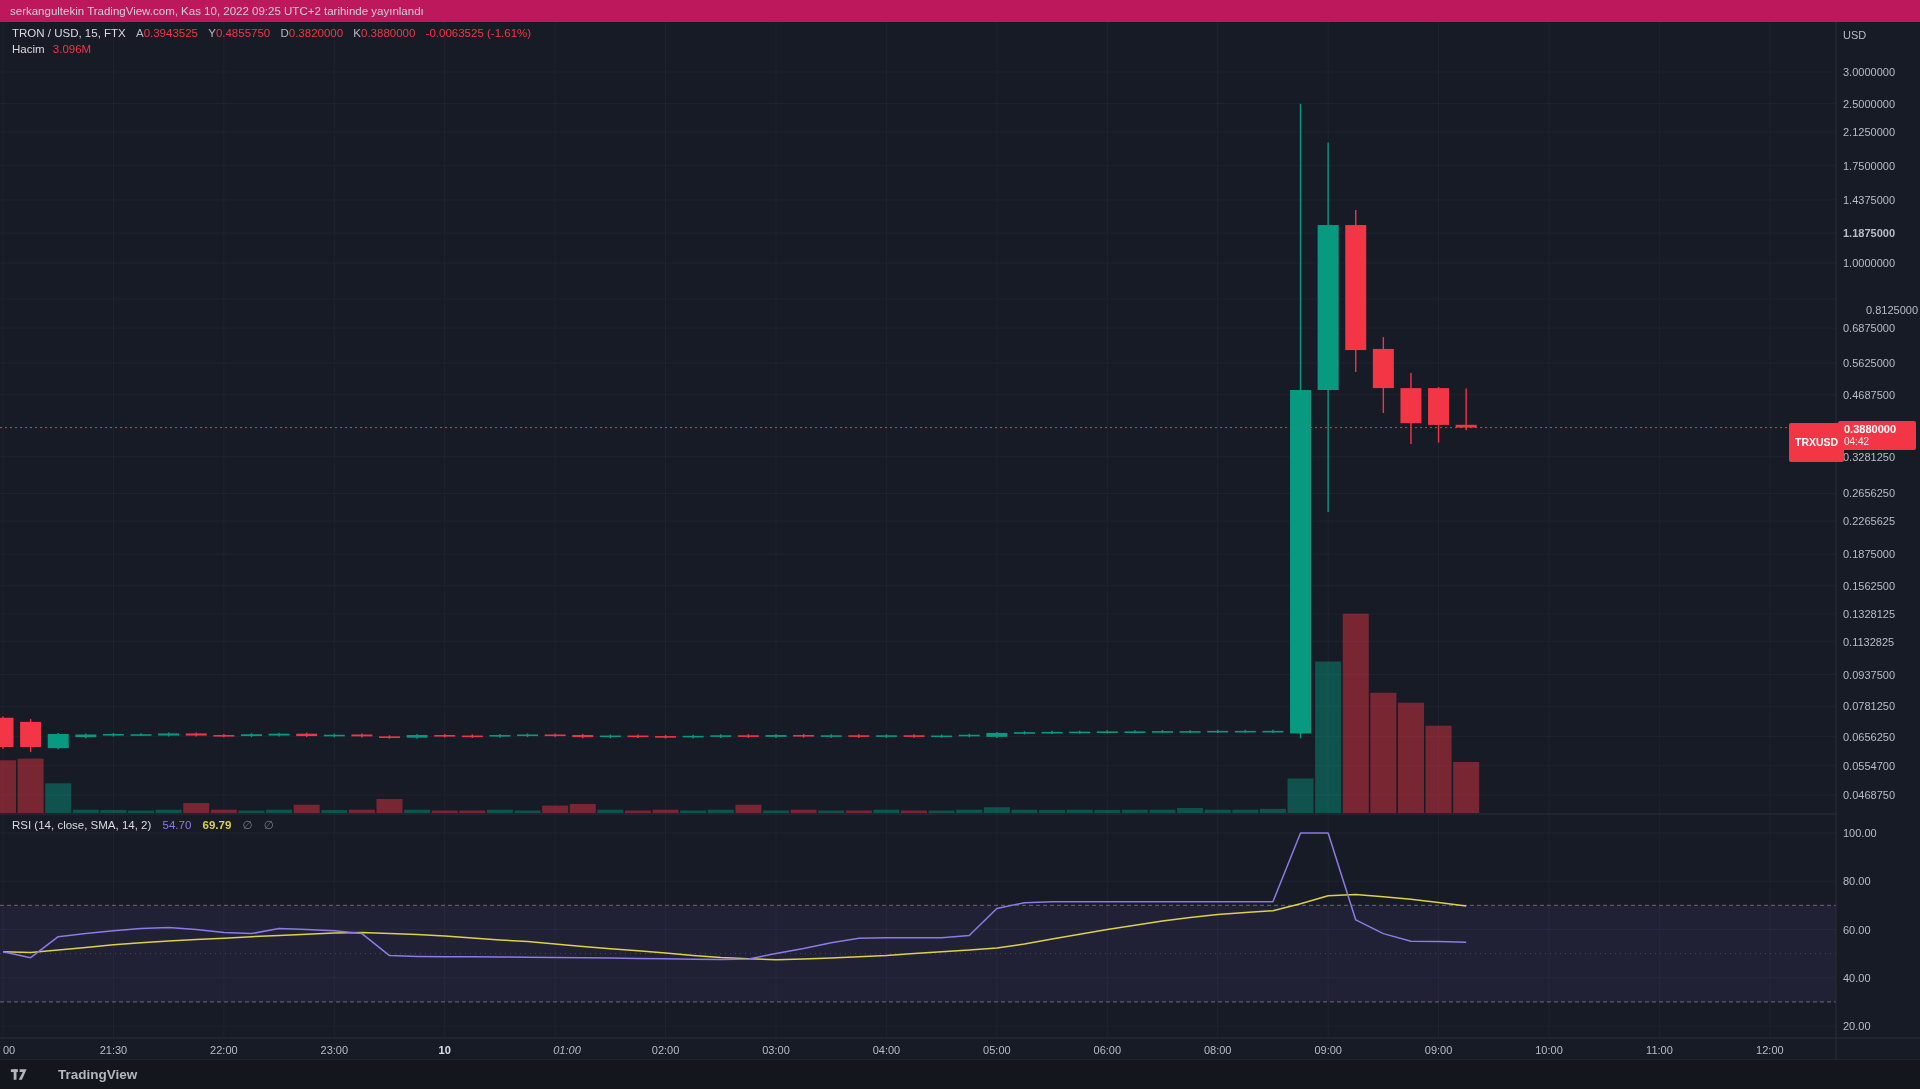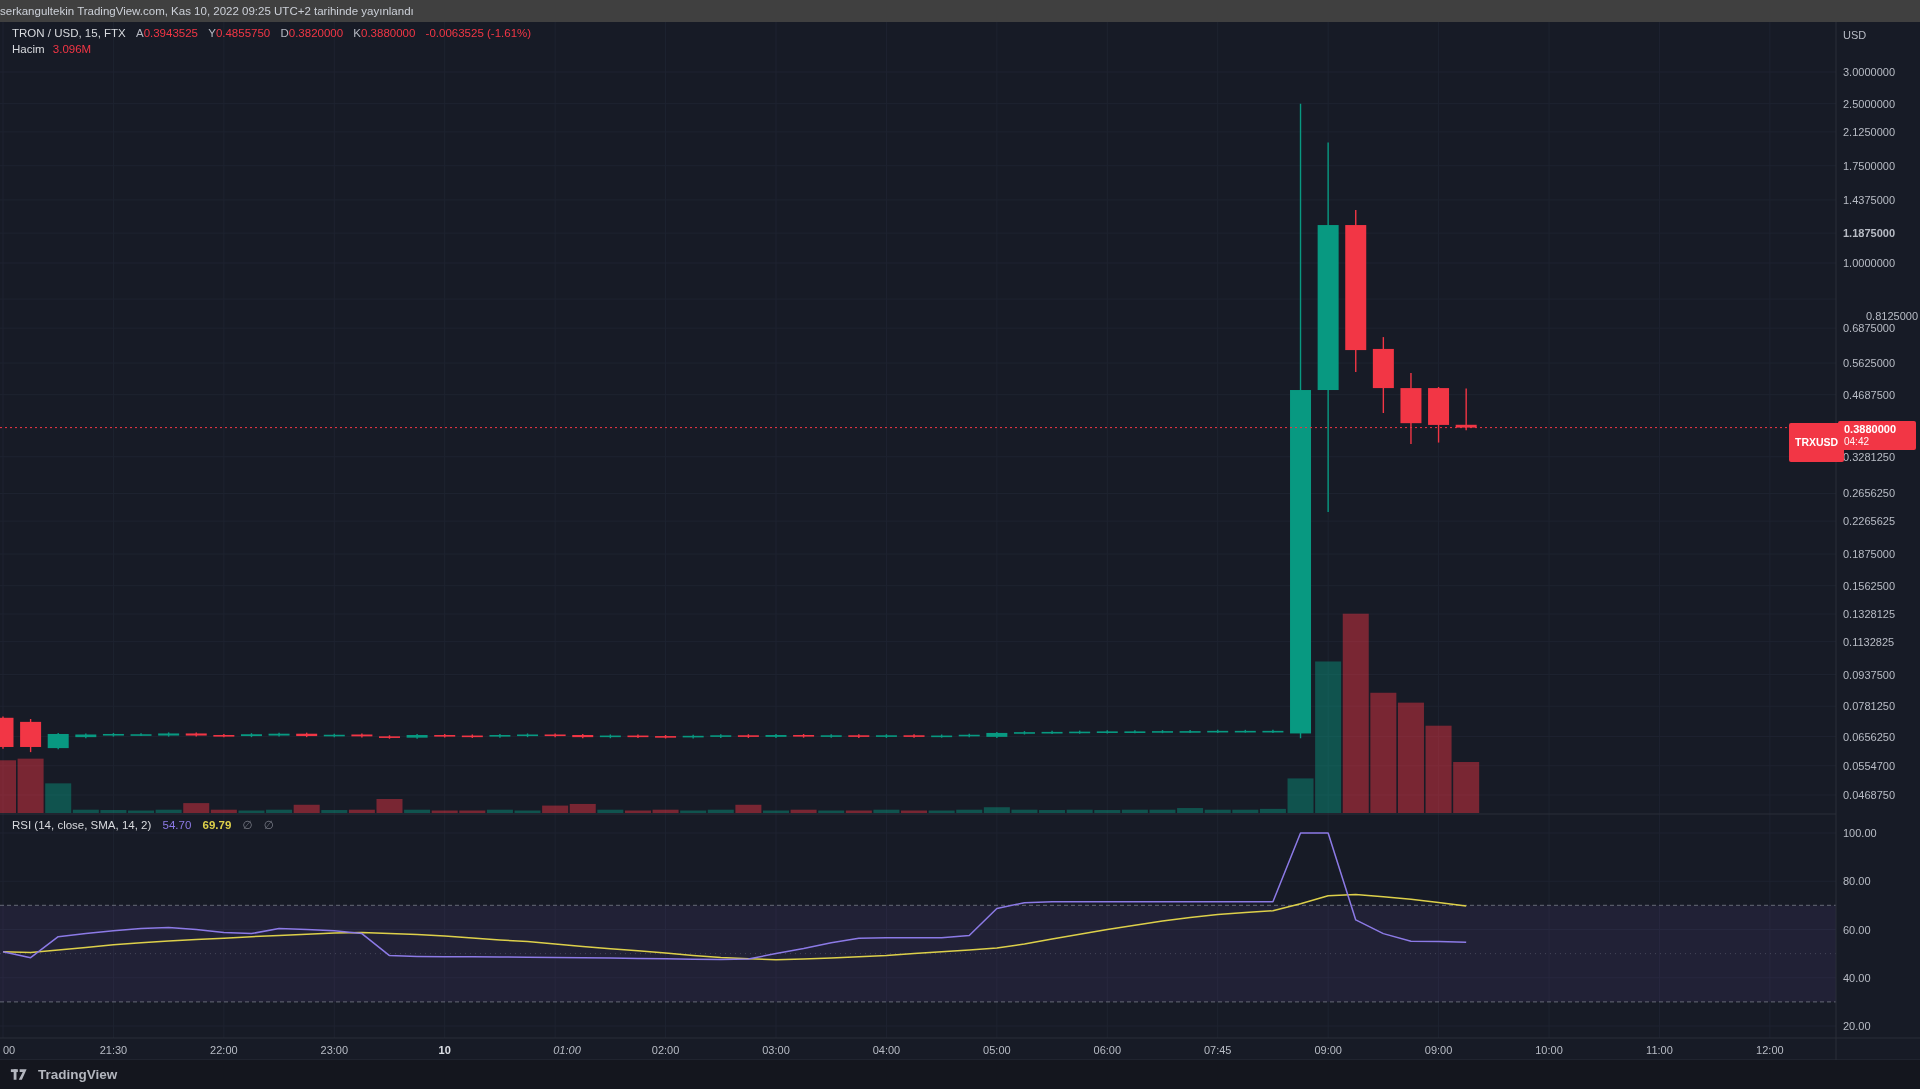--- a/index.html
+++ b/index.html
@@ -1,20 +1,20 @@
 <!DOCTYPE html>
 <html><head>
 <meta charset="utf-8">
 <style>
   html,body{margin:0;padding:0;background:#171b26;}
   #page{position:relative;width:1920px;height:1089px;background:#171b26;overflow:hidden;
         font-family:"Liberation Sans", sans-serif;-webkit-font-smoothing:antialiased;}
   
-  #topbar{position:absolute;left:0;top:0;width:1920px;height:22px;background:#404040;
-          color:#ccd0d8;font-size:11.5px;line-height:22px;box-sizing:border-box;
+  #topbar{position:absolute;left:0;top:0;width:1920px;height:22px;background:#be185d;
+          color:#ccd0d8;font-size:11.5px;line-height:22px;padding-left:10px;box-sizing:border-box;
           white-space:nowrap;z-index:30;}
   
   #chart-svg{position:absolute;left:0;top:0;z-index:1;}
   
   .legend-row{position:absolute;z-index:20;white-space:nowrap;font-size:11.5px;color:#d8dade;}
   #legend-row1{left:12px;top:27px;}
   #legend-row2{left:12px;top:43px;}
   #rsi-legend{left:12px;top:818px;}
   .ohlc-key{color:#b6b9c2;margin-left:7px;}
   .ohlc-val{color:#f23645;}
@@ -33,21 +33,21 @@
   #usd-label{position:absolute;left:1843px;top:29px;font-size:11px;color:#b8bcc5;z-index:10;}
   
   #symbol-chip{position:absolute;left:1789px;top:423px;height:15px;background:#f23645;color:#fff;
                font-size:10.5px;font-weight:bold;line-height:15px;padding:12px 6px;border-radius:2px;z-index:21;}
   #price-box{position:absolute;left:1838px;top:421px;width:78px;background:#f23645;color:#fff;
              border-radius:2px;padding:2px 0 2px 6px;box-sizing:border-box;z-index:21;}
   #price-box .p{font-size:11px;font-weight:bold;line-height:13px;}
   #price-box .cd{font-size:10px;line-height:12px;opacity:.95;}
   
   #footer{position:absolute;left:0;top:1060px;width:1920px;height:29px;background:#14161e;z-index:30;
-          display:flex;align-items:center;padding-left:10px;box-sizing:border-box;}
+          display:flex;align-items:center;padding-left:10px;box-sizing:border-box;gap:20px;}
   #footer .brand{color:#b3b6be;font-size:13.5px;font-weight:bold;margin-left:7px;}
 </style>
 </head>
 <body>
 
 <div id="page">
 
   <div id="topbar">
     <span>serkangultekin TradingView.com, Kas 10, 2022 09:25 UTC+2 tarihinde yayınlandı</span>
   </div>
@@ -296,21 +296,21 @@
 
   <div id="usd-label">USD</div>
   <div id="price-axis">
       <div class="tick price-tick" style="top: 44.0034px;">3.0000000</div>
       <div class="tick price-tick" style="top: 75.7005px;">2.5000000</div>
       <div class="tick price-tick" style="top: 103.955px;">2.1250000</div>
       <div class="tick price-tick" style="top: 137.709px;">1.7500000</div>
       <div class="tick price-tick" style="top: 171.908px;">1.4375000</div>
       <div class="tick price-tick" style="top: 205.123px; font-weight: bold;">1.1875000</div>
       <div class="tick price-tick" style="top: 235px;">1.0000000</div>
-      <div class="tick price-tick" style="top: 288px; padding-left: 23px;">0.8125000</div>
+      <div class="tick price-tick" style="top: 282px; padding-left: 23px;">0.8125000</div>
       <div class="tick price-tick" style="top: 300.141px;">0.6875000</div>
       <div class="tick price-tick" style="top: 335.029px;">0.5625000</div>
       <div class="tick price-tick" style="top: 366.726px;">0.4687500</div>
       <div class="tick price-tick" style="top: 428.734px;">0.3281250</div>
       <div class="tick price-tick" style="top: 465.471px;">0.2656250</div>
       <div class="tick price-tick" style="top: 493.125px;">0.2265625</div>
       <div class="tick price-tick" style="top: 526.025px;">0.1875000</div>
       <div class="tick price-tick" style="top: 557.722px;">0.1562500</div>
       <div class="tick price-tick" style="top: 585.977px;">0.1328125</div>
       <div class="tick price-tick" style="top: 613.628px;">0.1132825</div>
@@ -330,21 +330,21 @@
       <div class="tick time-tick" style="left: 113.43px; top: 6px;">21:30</div>
       <div class="tick time-tick" style="left: 223.86px; top: 6px;">22:00</div>
       <div class="tick time-tick" style="left: 334.29px; top: 6px;">23:00</div>
       <div class="tick time-tick date" style="left: 444.72px; top: 6px;">10</div>
       <div class="tick time-tick" style="left: 567px; top: 6px; font-style: italic;">01:00</div>
       <div class="tick time-tick" style="left: 665.58px; top: 6px;">02:00</div>
       <div class="tick time-tick" style="left: 776.01px; top: 6px;">03:00</div>
       <div class="tick time-tick" style="left: 886.44px; top: 6px;">04:00</div>
       <div class="tick time-tick" style="left: 996.87px; top: 6px;">05:00</div>
       <div class="tick time-tick" style="left: 1107.3px; top: 6px;">06:00</div>
-      <div class="tick time-tick" style="left: 1217.73px; top: 6px;">07:45</div>
+      <div class="tick time-tick" style="left: 1217.73px; top: 6px;">08:00</div>
       <div class="tick time-tick" style="left: 1328.16px; top: 6px;">09:00</div>
       <div class="tick time-tick" style="left: 1438.59px; top: 6px;">09:00</div>
       <div class="tick time-tick" style="left: 1549.02px; top: 6px;">10:00</div>
       <div class="tick time-tick" style="left: 1659.45px; top: 6px;">11:00</div>
       <div class="tick time-tick" style="left: 1769.88px; top: 6px;">12:00</div>
     </div>
 
   <div id="symbol-chip">TRXUSD</div>
   <div id="price-box">
     <div class="p">0.3880000</div>

